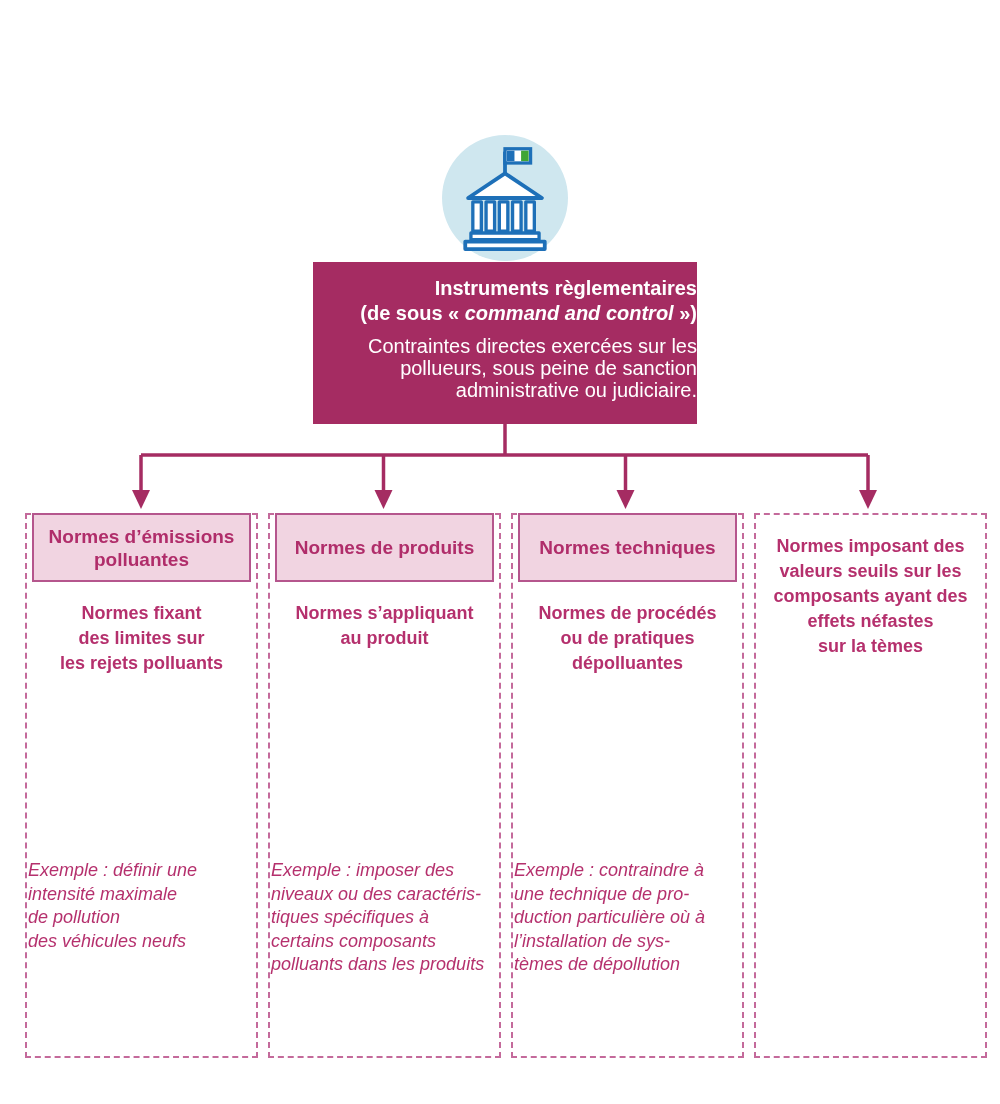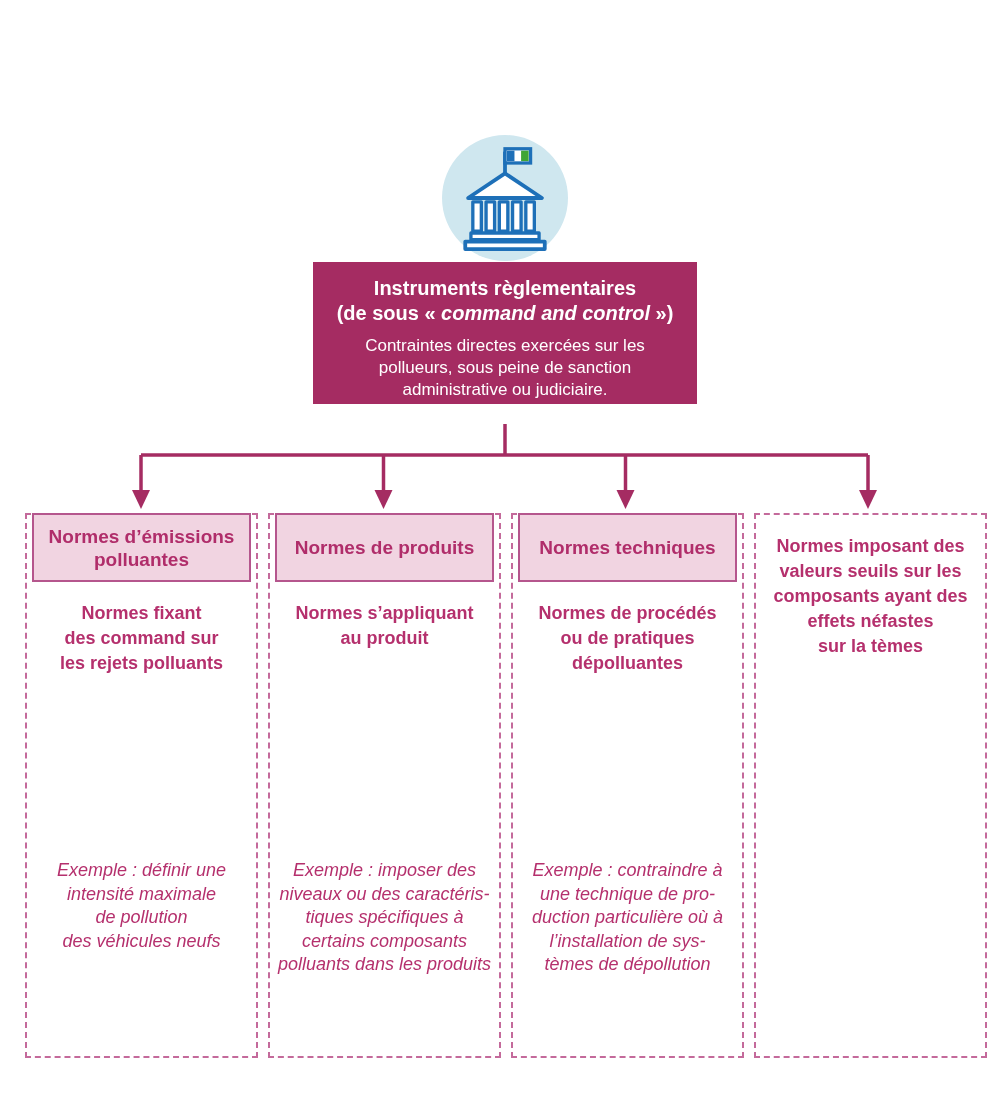--- a/index.html
+++ b/index.html
@@ -10,27 +10,27 @@
 
   
   .icon-circle {
     position:absolute; left:442px; top:135px; width:126px; height:126px;
     border-radius:50%; background:#cfe7ef;
     display:flex; align-items:center; justify-content:center;
   }
 
   
   .root-box {
-    position:absolute; left:313px; top:262px; width:384px; height:142px;
-    background:#a52c62; color:#ffffff; text-align:center;
+    position:absolute; left:313px; top:262px; width:384px; height:162px;
+    background:#a52c62; color:#ffffff; text-align:right;
     box-sizing:border-box; padding-top:14px;
   }
   .root-title { font-weight:bold; font-size:20px; line-height:25px; }
   .root-title em { font-style:italic; }
-  .root-desc { margin-top:9px; font-size:17px; line-height:22px; white-space:pre-line; }
+  .root-desc { margin-top:9px; font-size:20px; line-height:22px; white-space:pre-line; }
 
   
   .connectors { position:absolute; left:0; top:422px; width:1000px; height:92px; }
   .connectors path { stroke:#a52c62; stroke-width:3.5; fill:none; }
   .connectors polygon { fill:#a52c62; }
 
   
   .columns {
     position:absolute; left:25px; top:513px; width:962px; height:545px;
     display:grid; grid-template-columns:repeat(4,1fr); gap:10px;
@@ -41,21 +41,21 @@
     border:2px solid #b5568d; box-sizing:border-box;
     display:flex; align-items:center; justify-content:center;
     text-align:center; font-weight:bold; font-size:19px; line-height:23px;
     color:#b02d6a; white-space:pre-line;
   }
   .col-body {
     margin-top:19px; padding:0 4px; text-align:center; font-weight:bold;
     font-size:18px; line-height:25px; color:#b5306d; white-space:pre-line;
   }
   .col-example {
-    position:absolute; top:344px; left:1px; right:1px; text-align:center;
+    position:absolute; top:344px; left:1px; right:1px; text-align:left;
     font-style:italic; font-size:18px; line-height:23.5px; color:#b5306d;
     white-space:pre-line;
   }
 
   
   .bldg { stroke:#1e70b8; stroke-width:4; fill:#ffffff; stroke-linejoin:round; }
   .bldg-thin { stroke:#1e70b8; stroke-width:3.5; fill:#ffffff; stroke-linejoin:round; }
 </style>
 </head>
 <body>
@@ -108,21 +108,21 @@
     <polygon points="616.5,68 634.5,68 625.5,87"></polygon>
     <polygon points="859,68 877,68 868,87"></polygon>
   </svg>
 
   <div class="columns">
 
     <div class="column">
       <div class="col-header">Normes d’émissions
 polluantes</div>
       <div class="col-body">Normes fixant
-des command sur
+des limites sur
 les rejets polluants</div>
       <div class="col-example">Exemple : définir une
 intensité maximale
 de pollution
 des véhicules neufs</div>
     </div>
 
     <div class="column">
       <div class="col-header">Normes de produits</div>
       <div class="col-body">Normes s’appliquant

